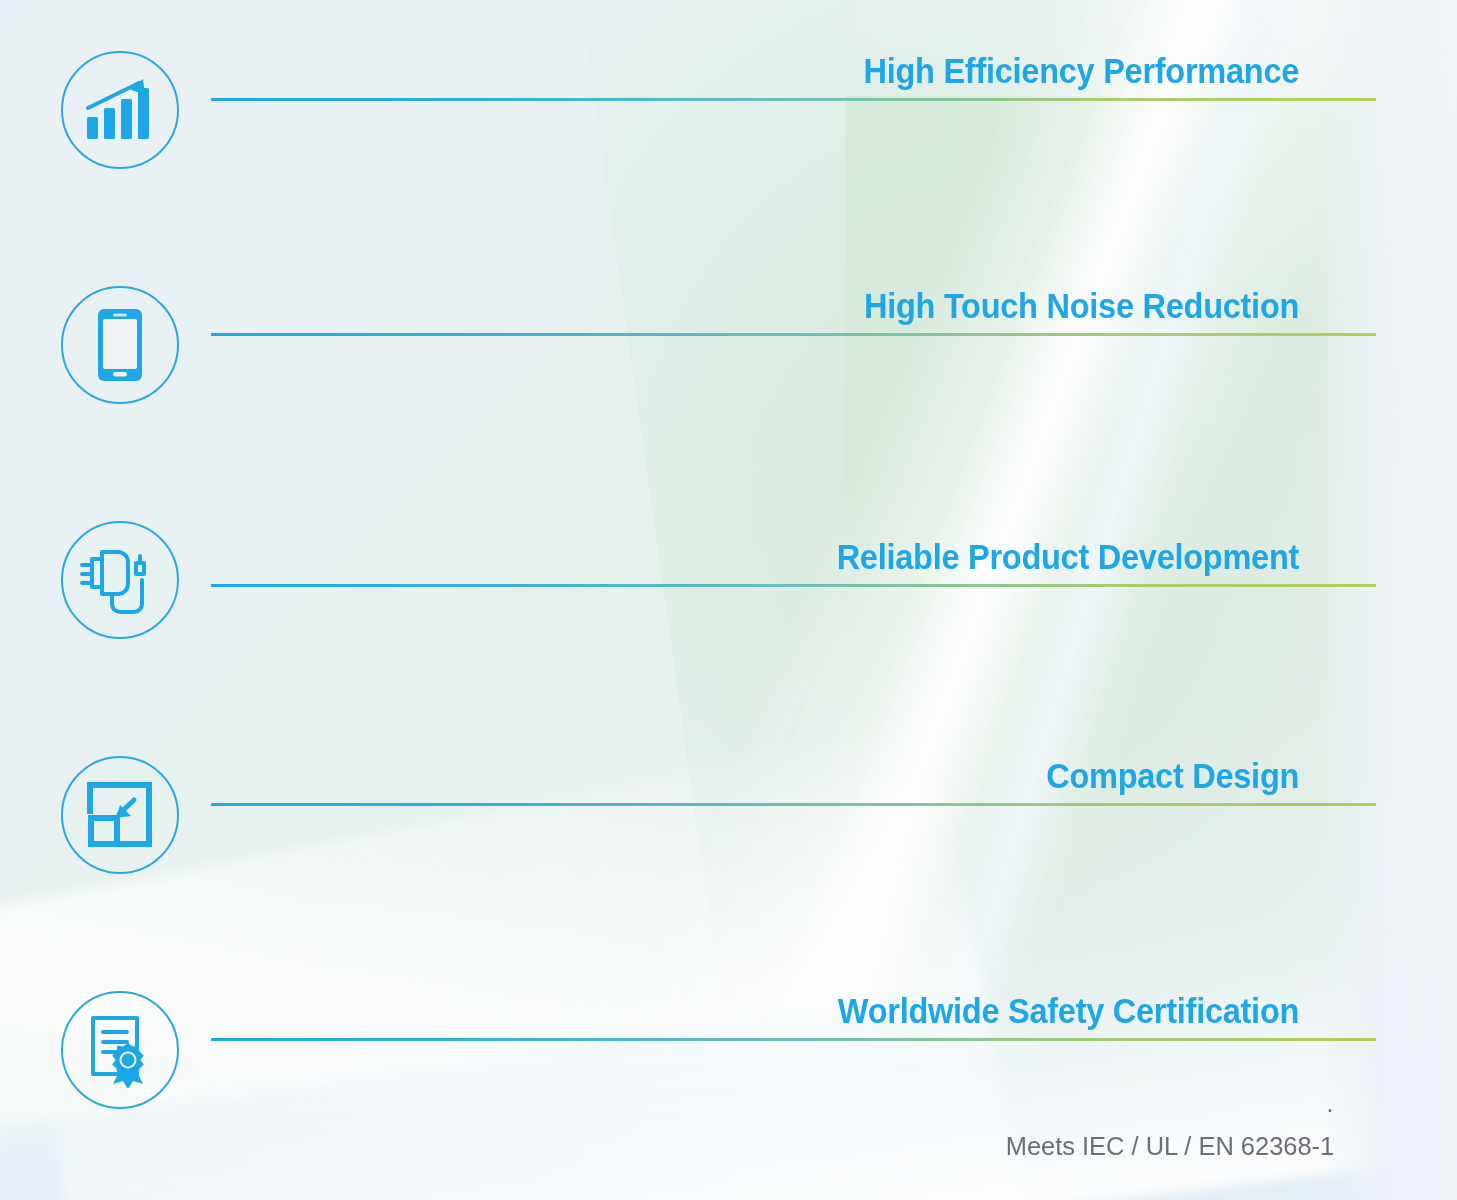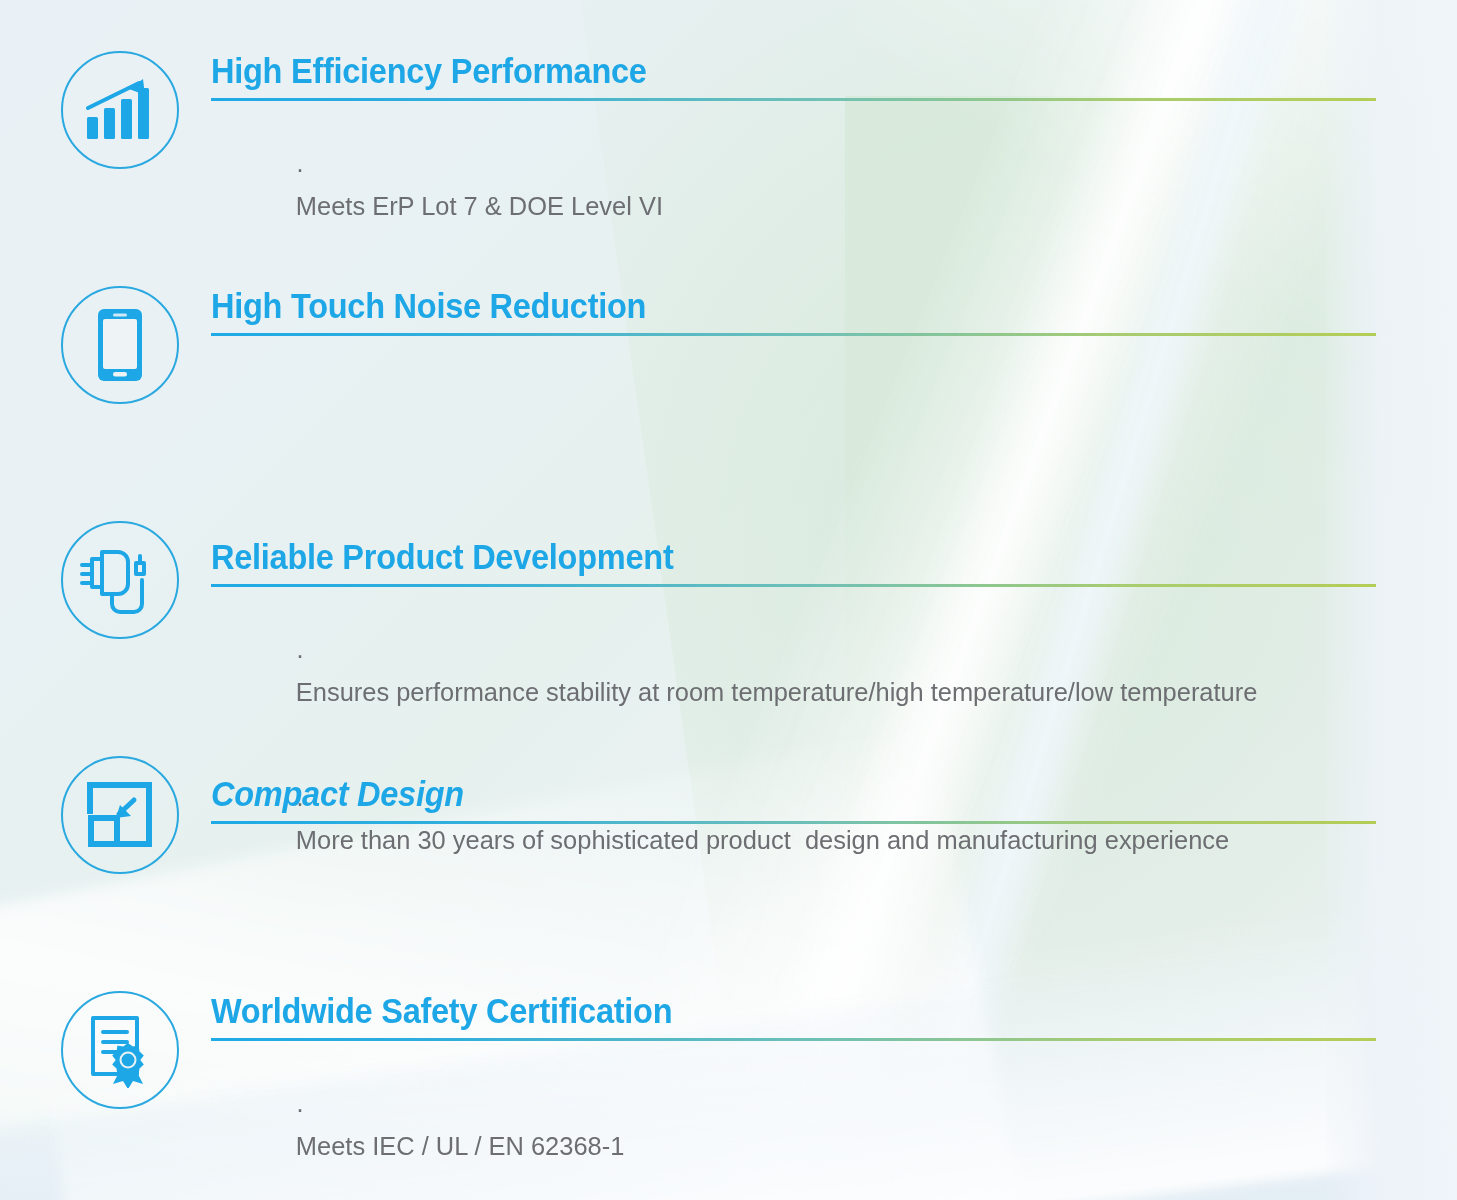--- a/index.html
+++ b/index.html
@@ -163,20 +163,21 @@
     display: flex;
     align-items: center;
     justify-content: center;
   }
   .icon-circle svg { display: block; }
 
   .texts {
     position: absolute;
     left: 211px;
     width: 1170px;
+    text-align: right;
   }
   .feature-title {
     color: #1ea7e6;
     font-weight: bold;
     font-size: 35px;
     line-height: 42px;
     letter-spacing: -0.3px;
     font-family: "Liberation Sans", sans-serif;
     white-space: nowrap;
     transform: scaleX(0.93);
@@ -241,26 +242,20 @@
             <g stroke="#1ea7e6" stroke-width="4" fill="none" stroke-linecap="round">
               <path d="M5 31 L56 6"></path>
             </g>
             <path d="M60 2 L62 18 L46 12 Z" fill="#1ea7e6"></path>
           </svg>
         </div>
       </div>
       <div class="texts" style="top:2px;">
         <div class="feature-title">High Efficiency Performance</div>
         <div class="divider"></div>
-        <div class="bullets">
-          <div class="bullet">
-            <span class="dot">·</span>
-            <span>Meets ErP Lot 7 &amp; DOE Level VI</span>
-          </div>
-        </div>
       </div>
     </div>
 
     <div class="feature" style="top:283px;">
       <div class="icon-wrap">
         <div class="icon-circle">
           <svg width="48" height="76" viewBox="0 0 48 76" aria-hidden="true">
             <rect x="2" y="2" width="44" height="72" rx="6" fill="#1ea7e6"></rect>
             <rect x="7" y="12" width="34" height="50" rx="2" fill="#eef4f6"></rect>
             <rect x="17" y="6.5" width="14" height="3" rx="1.5" fill="#cfe9f7"></rect>
@@ -287,49 +282,39 @@
               <path d="M34 52 v10 a8 8 0 0 0 8 8 h14 a8 8 0 0 0 8 -8 v-24"></path>
               <rect x="58" y="21" width="8" height="11"></rect>
               <path d="M62 14 v7"></path>
             </g>
           </svg>
         </div>
       </div>
       <div class="texts" style="top:18px;">
         <div class="feature-title">Reliable Product Development</div>
         <div class="divider"></div>
-        <div class="bullets">
-          <div class="bullet">
-            <span class="dot">·</span>
-            <span>Ensures performance stability at room temperature/high temperature/low temperature</span>
-          </div>
-          <div class="bullet">
-            <span class="dot">·</span>
-            <span>More than 30 years of sophisticated product  design and manufacturing experience</span>
-          </div>
-        </div>
       </div>
     </div>
 
     <div class="feature" style="top:753px;">
       <div class="icon-wrap">
         <div class="icon-circle">
           <svg width="70" height="70" viewBox="0 0 70 70" aria-hidden="true">
             <g fill="none" stroke="#1ea7e6" stroke-width="6">
               <path d="M5 34 V5 H64 V64 H34"></path>
               <rect x="6" y="38" width="26" height="26"></rect>
             </g>
             <g stroke="#1ea7e6" stroke-width="5" stroke-linecap="round" fill="none">
               <path d="M49 20 L34 34"></path>
             </g>
             <path d="M31 38 L46 36 L35 25 Z" fill="#1ea7e6"></path>
           </svg>
         </div>
       </div>
-      <div class="texts" style="top:20px;font-style:italic;">
+      <div class="texts" style="top:2px;">
         <div class="feature-title">Compact Design</div>
         <div class="divider"></div>
       </div>
     </div>
 
     <div class="feature" style="top:988px;">
       <div class="icon-wrap">
         <div class="icon-circle">
           <svg width="74" height="76" viewBox="0 0 74 76" aria-hidden="true">
             <g fill="none" stroke="#1ea7e6" stroke-width="4" stroke-linejoin="round">

